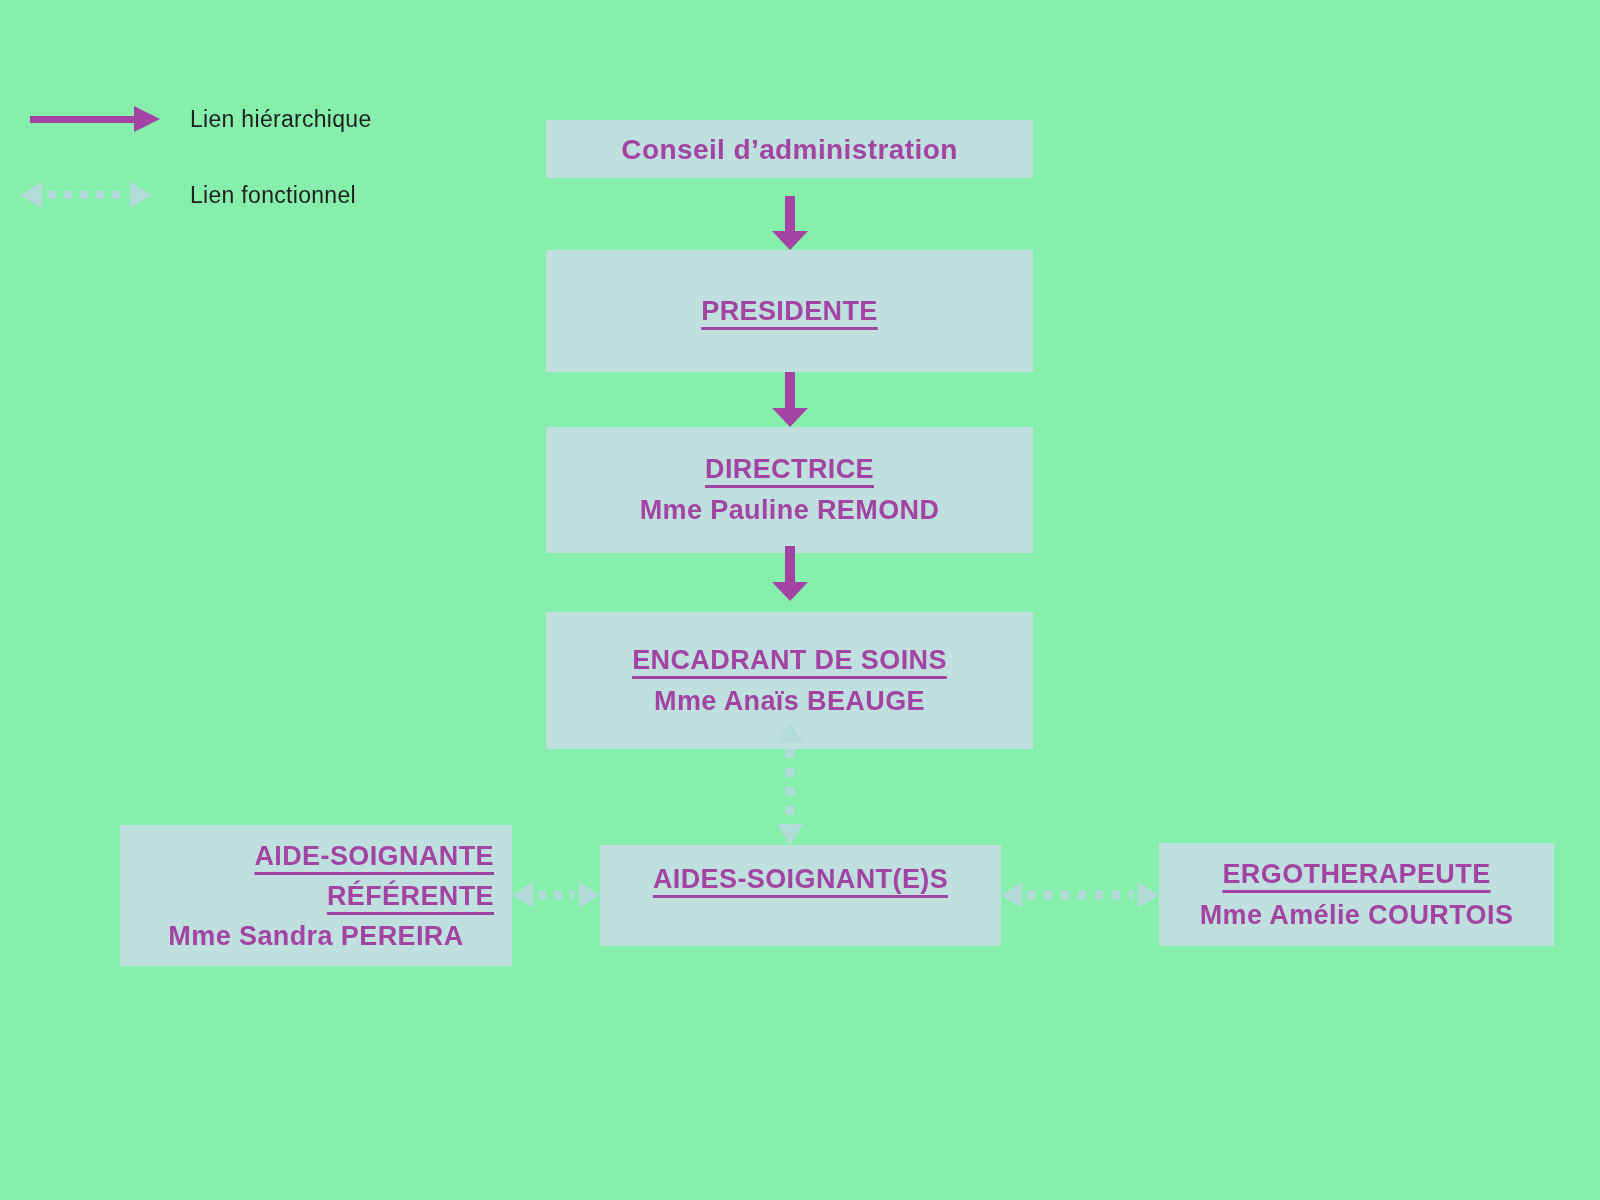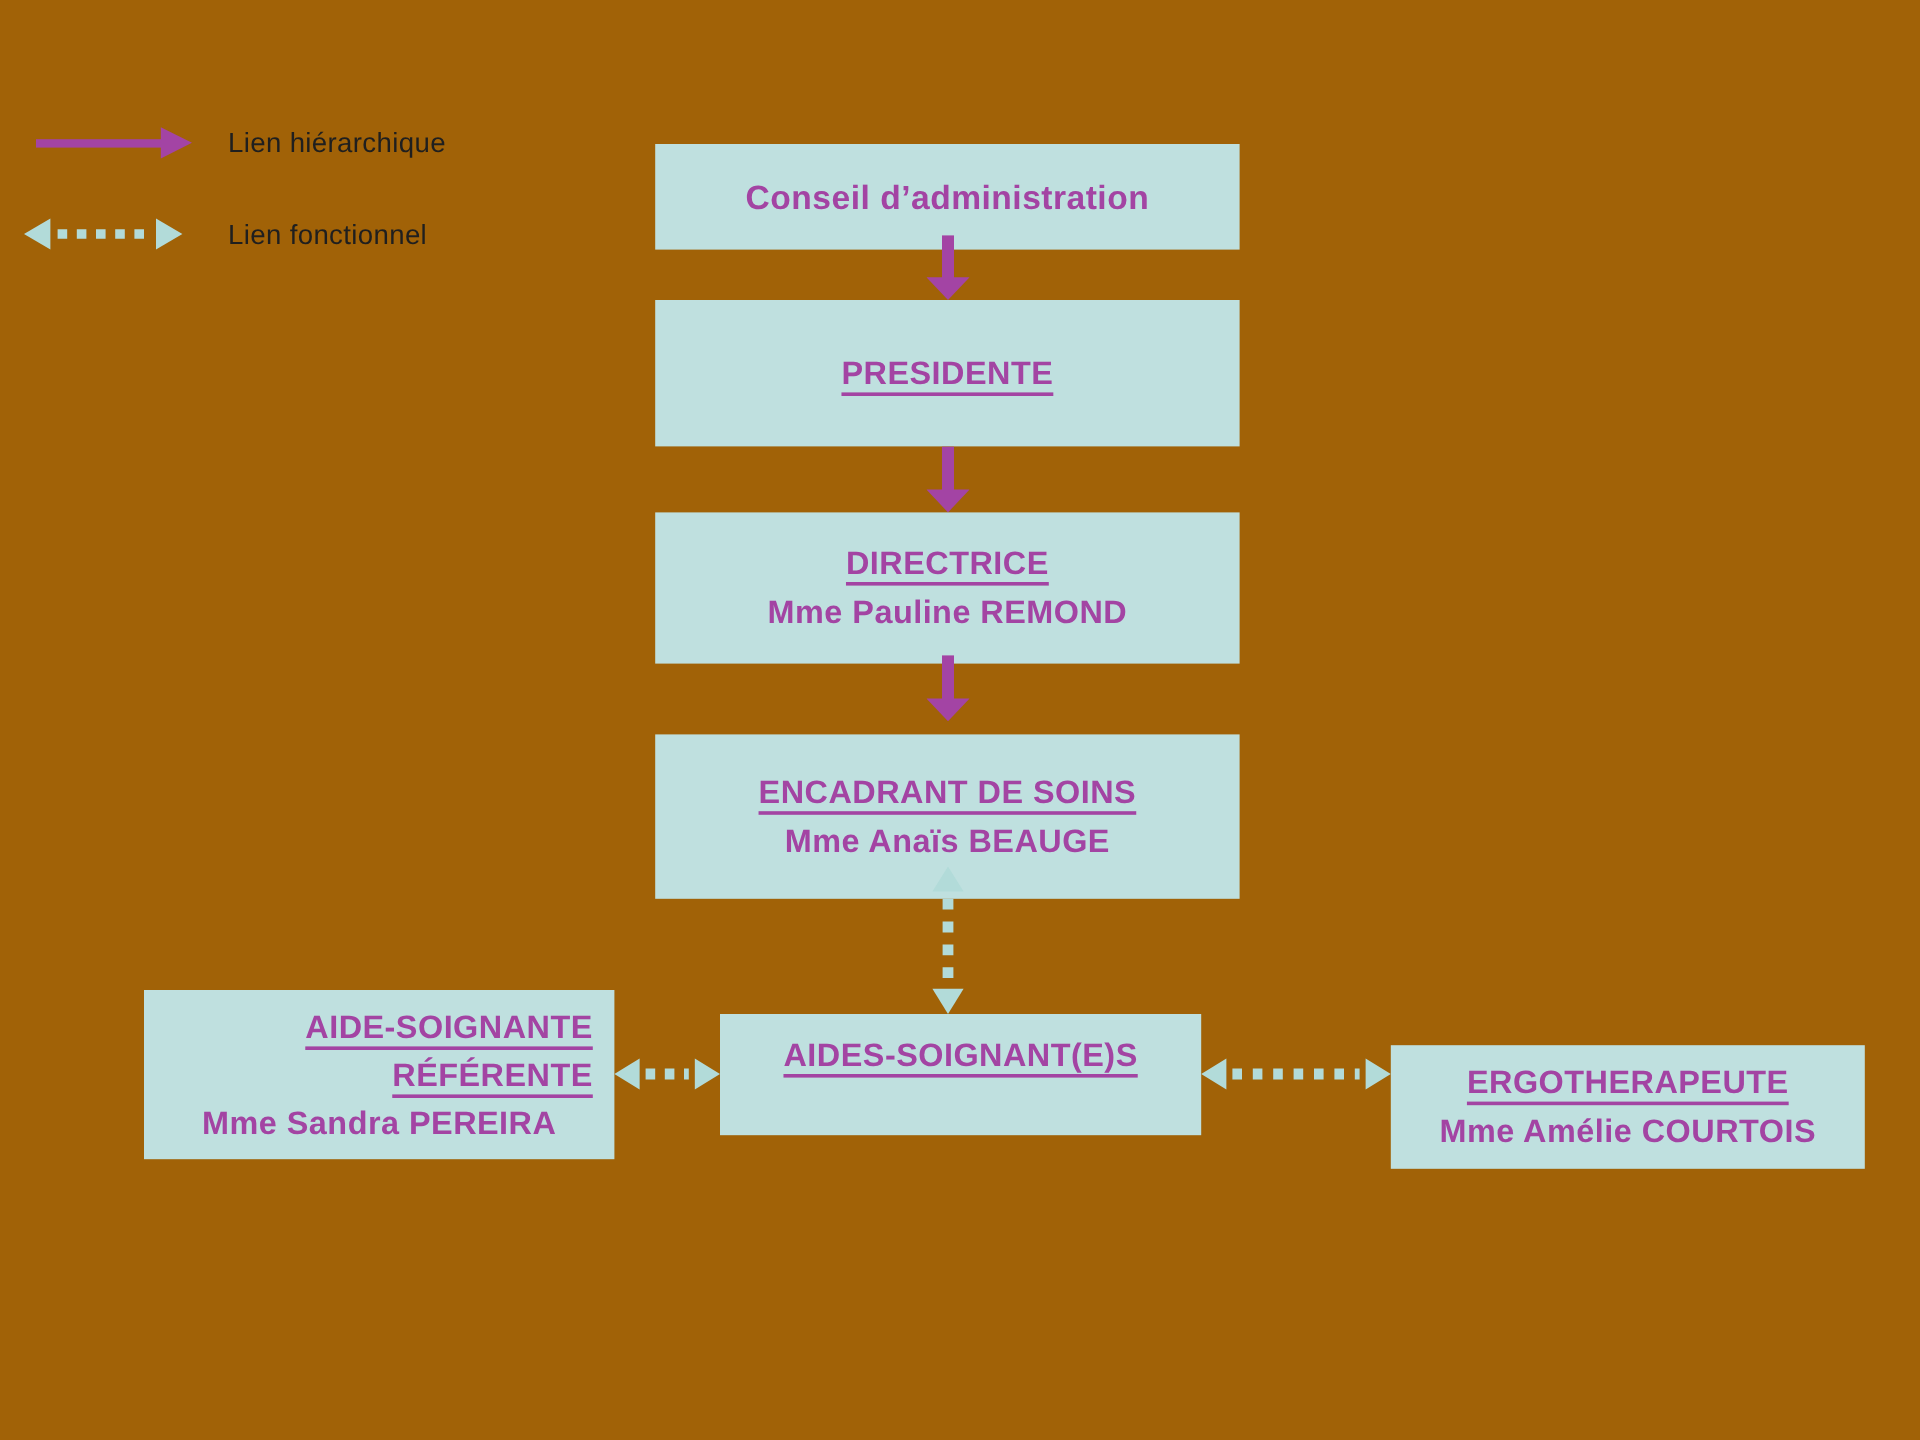--- a/index.html
+++ b/index.html
@@ -3,21 +3,21 @@
 <meta charset="utf-8">
 <style>
   * { margin: 0; padding: 0; box-sizing: border-box; }
   html, body { background: #ffffff; }
   body { font-family: "Liberation Sans", sans-serif; }
 
   .canvas {
     position: relative;
     width: 1600px;
     height: 1200px;
-    background: #a16207;
+    background: #86efac;
     overflow: hidden;
   }
 
   .abs { position: absolute; }
 
   
   .legend-label {
     position: absolute;
     left: 190px;
     color: #1f1f1f;
@@ -67,21 +67,21 @@
   </svg>
   <span class="legend-label" style="top:104px;">Lien hiérarchique</span>
 
   <svg class="abs" style="left:18px; top:179px;" width="136" height="32">
     <polygon points="24,3 24,29 2,16" fill="#b2dbd9"></polygon>
     <line x1="30" y1="16" x2="106" y2="16" stroke="#b2dbd9" stroke-width="8" stroke-dasharray="8 8"></line>
     <polygon points="112,3 112,29 134,16" fill="#b2dbd9"></polygon>
   </svg>
   <span class="legend-label" style="top:180px;">Lien fonctionnel</span>
 
-  <div class="node node-conseil" style="left:546px; top:120px; width:487px; height:88px;">
+  <div class="node node-conseil" style="left:546px; top:120px; width:487px; height:58px;">
     <div class="title">Conseil d’administration</div>
   </div>
 
   <svg class="abs" style="left:772px; top:196px;" width="36" height="54">
     <rect x="13" y="0" width="10" height="37" fill="#a344a4"></rect>
     <polygon points="0,35 36,35 18,54" fill="#a344a4"></polygon>
   </svg>
 
   <div class="node" style="left:546px; top:250px; width:487px; height:122px;">
     <div class="title u">PRESIDENTE</div>
@@ -127,18 +127,18 @@
   <div class="node node-aides" style="left:600px; top:845px; width:401px; height:101px;">
     <div class="title u">AIDES-SOIGNANT(E)S</div>
   </div>
 
   <svg class="abs" style="left:1001px; top:879px;" width="158" height="32">
     <polygon points="21,3 21,29 0,16" fill="#b2dbd9"></polygon>
     <line x1="26" y1="16" x2="132" y2="16" stroke="#b2dbd9" stroke-width="9" stroke-dasharray="8 9"></line>
     <polygon points="137,3 137,29 158,16" fill="#b2dbd9"></polygon>
   </svg>
 
-  <div class="node" style="left:1159px; top:843px; width:395px; height:103px;margin-top:28px;">
+  <div class="node" style="left:1159px; top:843px; width:395px; height:103px;">
     <div class="title u">ERGOTHERAPEUTE</div>
     <div class="person">Mme Amélie COURTOIS</div>
   </div>
 
 </div>
 
 </body></html>

